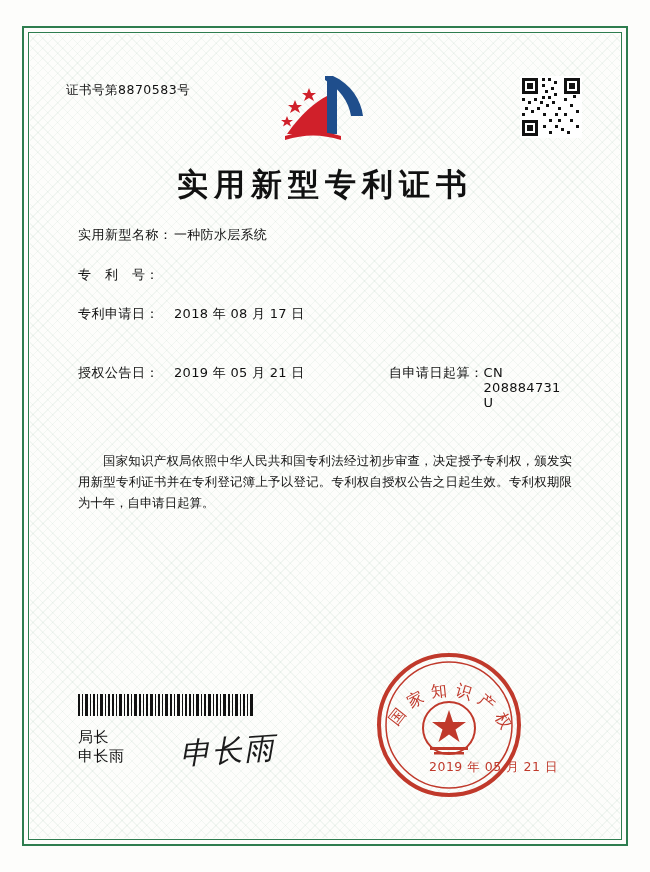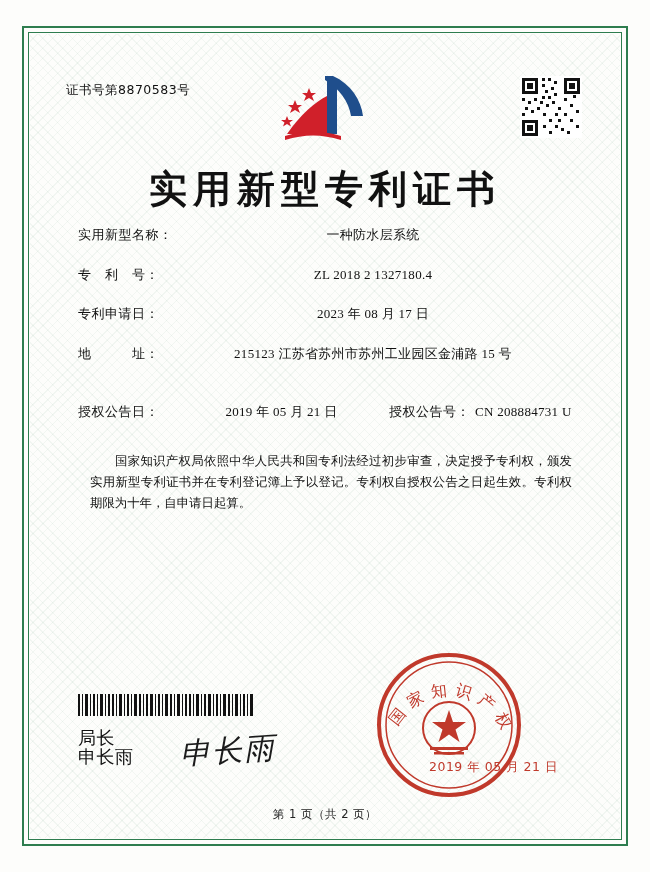--- a/index.html
+++ b/index.html
@@ -90,51 +90,49 @@
     width: 62px;
     height: 62px;
   }
 
   .doc-title {
     position: absolute;
     top: 120px;
     left: 0;
     right: 0;
     text-align: center;
-    font-size: 38px;
+    font-size: 31px;
     font-weight: bold;
     letter-spacing: 6px;
     color: #111;
     font-family: "DejaVu Sans", "Liberation Sans", sans-serif;
   }
 
   .fields {
     position: absolute;
     top: 182px;
     left: 38px;
     right: 38px;
   }
   .field-row {
     display: flex;
     align-items: baseline;
     margin-bottom: 21.5px;
     font-size: 13px;
     color: #111;
-    font-family: Liberation Serif, serif;
   }
   .field-label {
     width: 96px;
     flex: 0 0 96px;
     letter-spacing: 0.5px;
     white-space: nowrap;
   }
   .field-value {
     flex: 1;
     letter-spacing: 0.3px;
-    text-align: center;
   }
   .field-row.dual .field-value {
     flex: 0 0 215px;
   }
   .field-label2 {
     flex: 0 0 86px;
     white-space: nowrap;
     letter-spacing: 0.5px;
   }
   .field-value2 {
@@ -147,39 +145,39 @@
     position: absolute;
     top: 406px;
     left: 38px;
     right: 38px;
     font-size: 12.4px;
     line-height: 21px;
     color: #111;
     text-align: justify;
   }
   .paragraphs p {
-    margin: 0 0 2px 12px;
+    margin: 0 0 2px 0;
     text-indent: 25px;
   }
 
   
   .barcode {
     position: absolute;
     left: 38px;
     bottom: 112px;
     width: 176px;
     height: 22px;
   }
 
   
   .sig-block {
     position: absolute;
     left: 38px;
     bottom: 62px;
-    font-size: 18px;
+    font-size: 15px;
     line-height: 19px;
     letter-spacing: 0.5px;
     color: #111;
   }
   .signature {
     position: absolute;
     left: 140px;
     bottom: 56px;
     font-family: "DejaVu Serif", "Liberation Serif", serif;
     font-size: 30px;
@@ -302,34 +300,29 @@
 
     <div class="doc-title">实用新型专利证书</div>
 
     <div class="fields">
       <div class="field-row">
         <div class="field-label">实用新型名称：</div>
         <div class="field-value">一种防水层系统</div>
       </div>
       <div class="field-row">
         <div class="field-label">专　利　号：</div>
-        <div class="field-value">ZL 2018 2 1327180.4</div>
       </div>
       <div class="field-row">
         <div class="field-label">专利申请日：</div>
-        <div class="field-value">2023 年 08 月 17 日</div>
-      </div>
-      <div class="field-row">
-        <div class="field-label">地　　　址：</div>
-        <div class="field-value">215123  江苏省苏州市苏州工业园区金浦路 15 号</div>
+        <div class="field-value">2018 年 08 月 17 日</div>
       </div>
       <div class="field-row dual">
         <div class="field-label">授权公告日：</div>
         <div class="field-value">2019 年 05 月 21 日</div>
-        <div class="field-label2">授权公告号：</div>
+        <div class="field-label2">自申请日起算：</div>
         <div class="field-value2">CN 208884731 U</div>
       </div>
     </div>
 
     <div class="paragraphs">
       <p>国家知识产权局依照中华人民共和国专利法经过初步审查，决定授予专利权，颁发实用新型专利证书并在专利登记簿上予以登记。专利权自授权公告之日起生效。专利权期限为十年，自申请日起算。</p>
     </div>
 
     <div class="barcode">
       <svg viewBox="0 0 176 22" width="176" height="22" preserveAspectRatio="none" aria-hidden="true">
@@ -408,16 +401,15 @@
           <path id="sealArcTop" d="M 20,85 A 58,58 0 0 1 130,85"></path>
         </defs>
         <text fill="#c0392b" font-size="16" font-family="DejaVu Sans, sans-serif" letter-spacing="7">
           <textPath href="#sealArcTop" startOffset="6%">国家知识产权局</textPath>
         </text>
       </svg>
     </div>
 
     <div class="seal-date">2019 年 05 月 21 日</div>
 
-    <div class="page-number">第 1 页（共 2 页）</div>
 
   </div>
 </div>
 
 </body></html>

